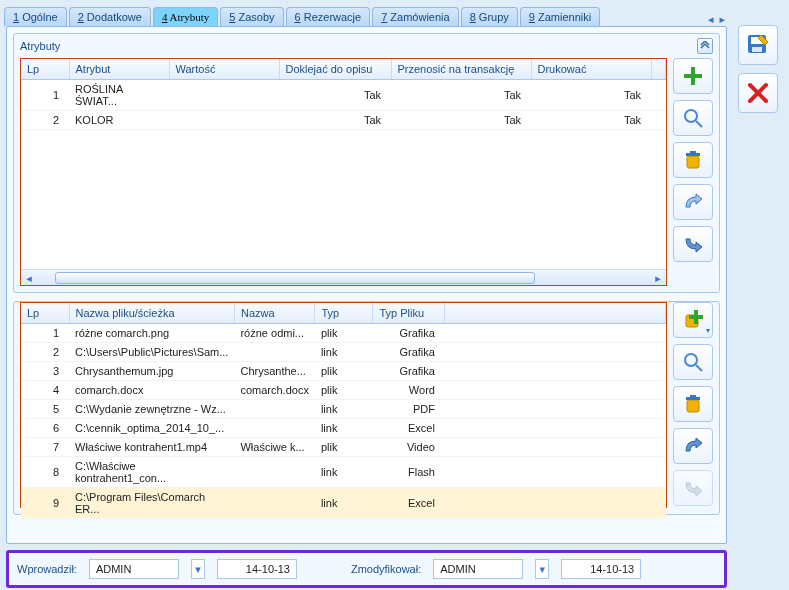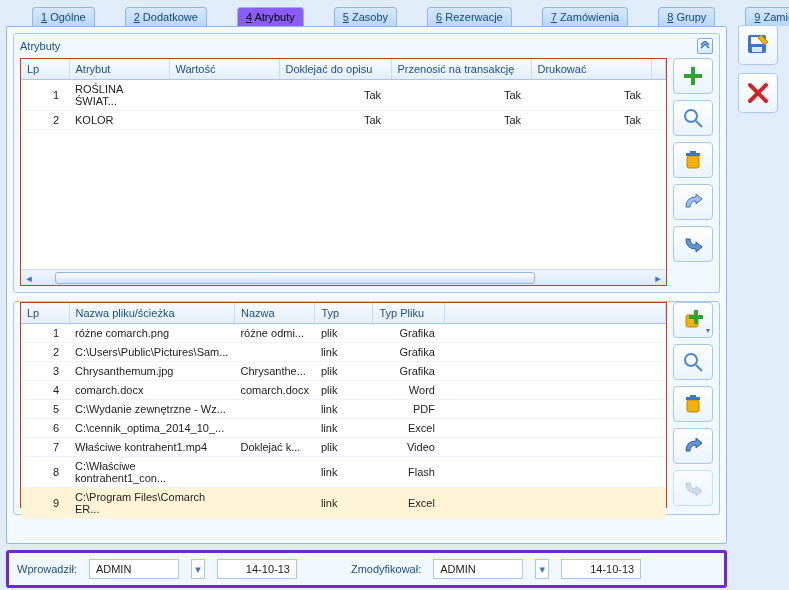--- a/index.html
+++ b/index.html
@@ -45,25 +45,25 @@
     background: linear-gradient(#d6e8fb,#b9d7f6);
     border: 1px solid #8fb6e4;
     border-bottom: none;
     border-radius: 4px 4px 0 0;
     padding: 3px 8px 3px 8px;
     margin-right: 2px;
     color: #13497e;
     cursor: pointer;
     font-size: 11px;
     white-space: nowrap;
-    margin-left: 28px;
   }
   .tab.active {
-    background: #8b5cf6;
+    background: #7dd3fc;
     color: #000;
+    font-family: Liberation Serif, serif;
   }
   .tab-arrows {
     margin-left: auto;
     display:flex;
     align-items:center;
     color:#3a74c0;
     gap:6px;
     padding-right:8px;
   }
   .tab-arrows span { cursor:pointer; }
@@ -377,21 +377,21 @@
                   <td class="num">6</td>
                   <td>C:\cennik_optima_2014_10_...</td>
                   <td></td>
                   <td>link</td>
                   <td class="num">Excel</td>
                   <td></td>
                 </tr>
                 <tr>
                   <td class="num">7</td>
                   <td>Właściwe kontrahent1.mp4</td>
-                  <td>Doklejać k...</td>
+                  <td>Właściwe k...</td>
                   <td>plik</td>
                   <td class="num">Video</td>
                   <td></td>
                 </tr>
                 <tr>
                   <td class="num">8</td>
                   <td>C:\Właściwe kontrahent1_con...</td>
                   <td></td>
                   <td>link</td>
                   <td class="num">Flash</td>

